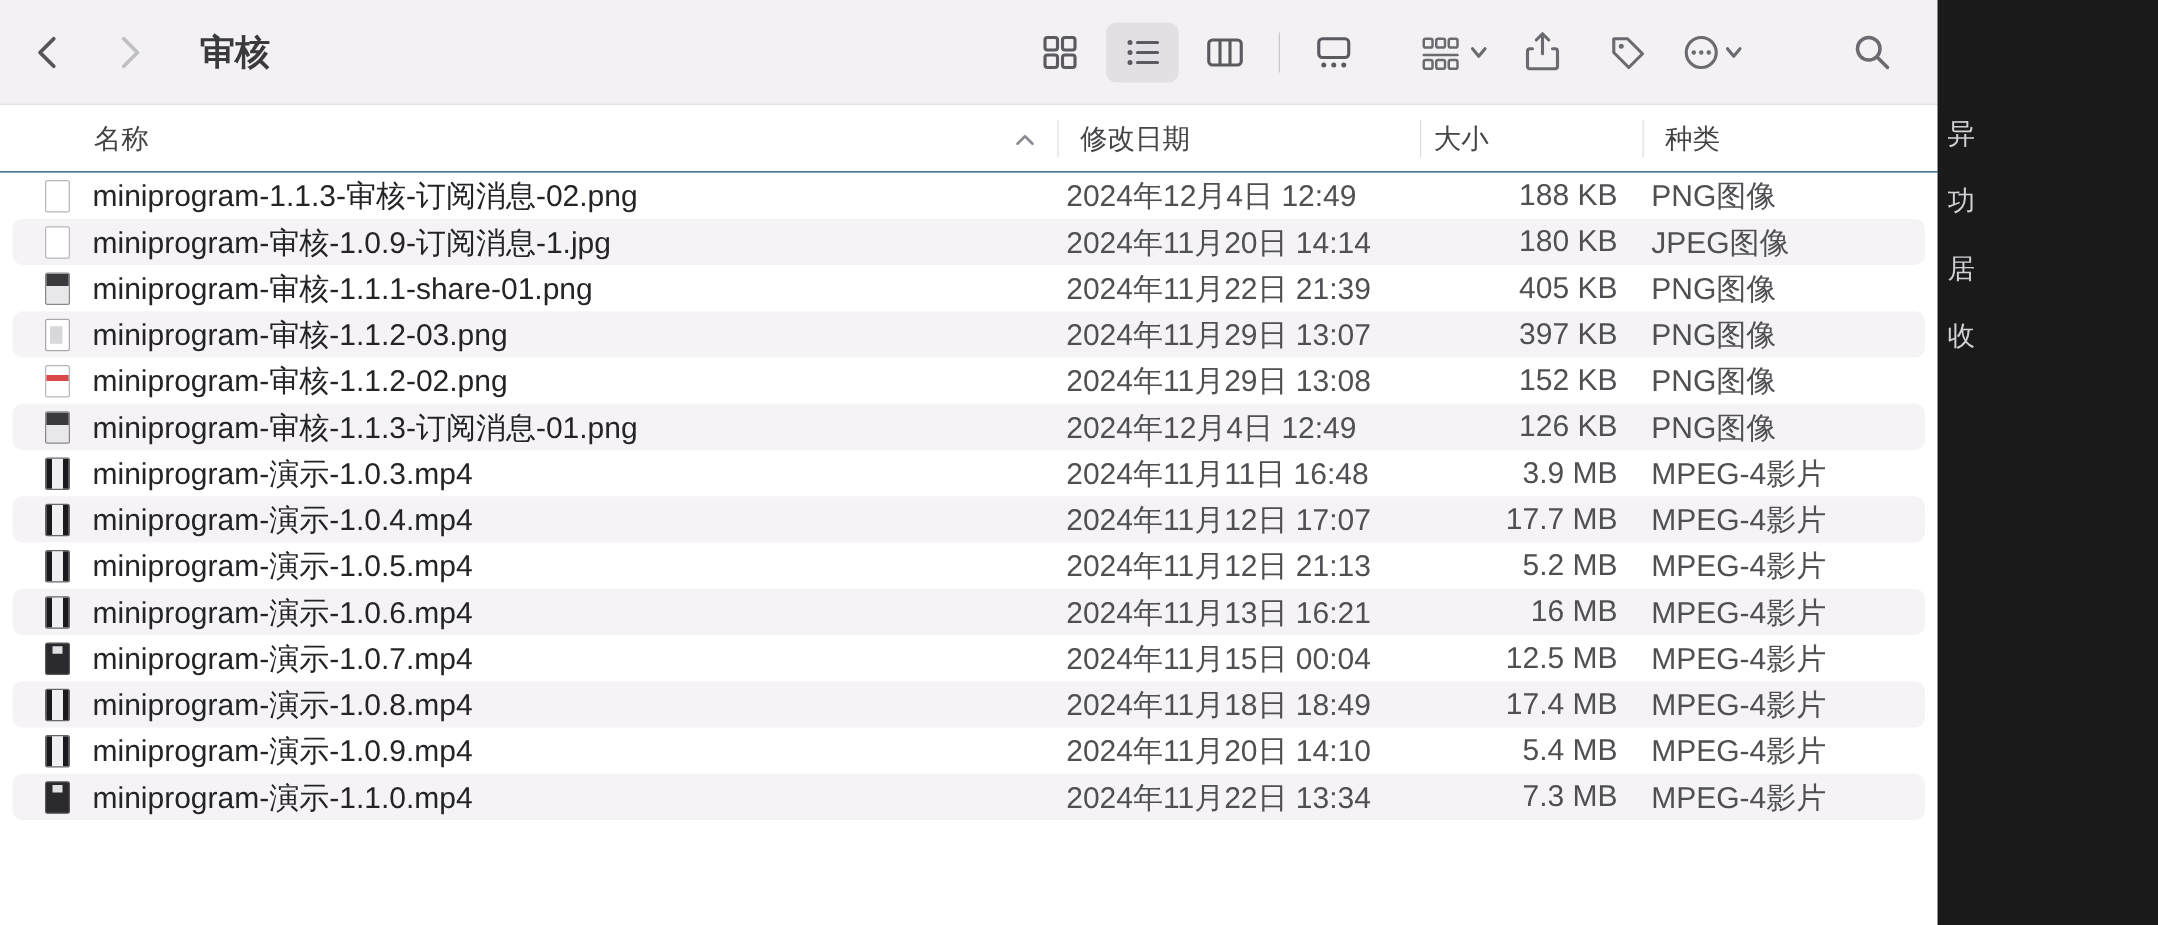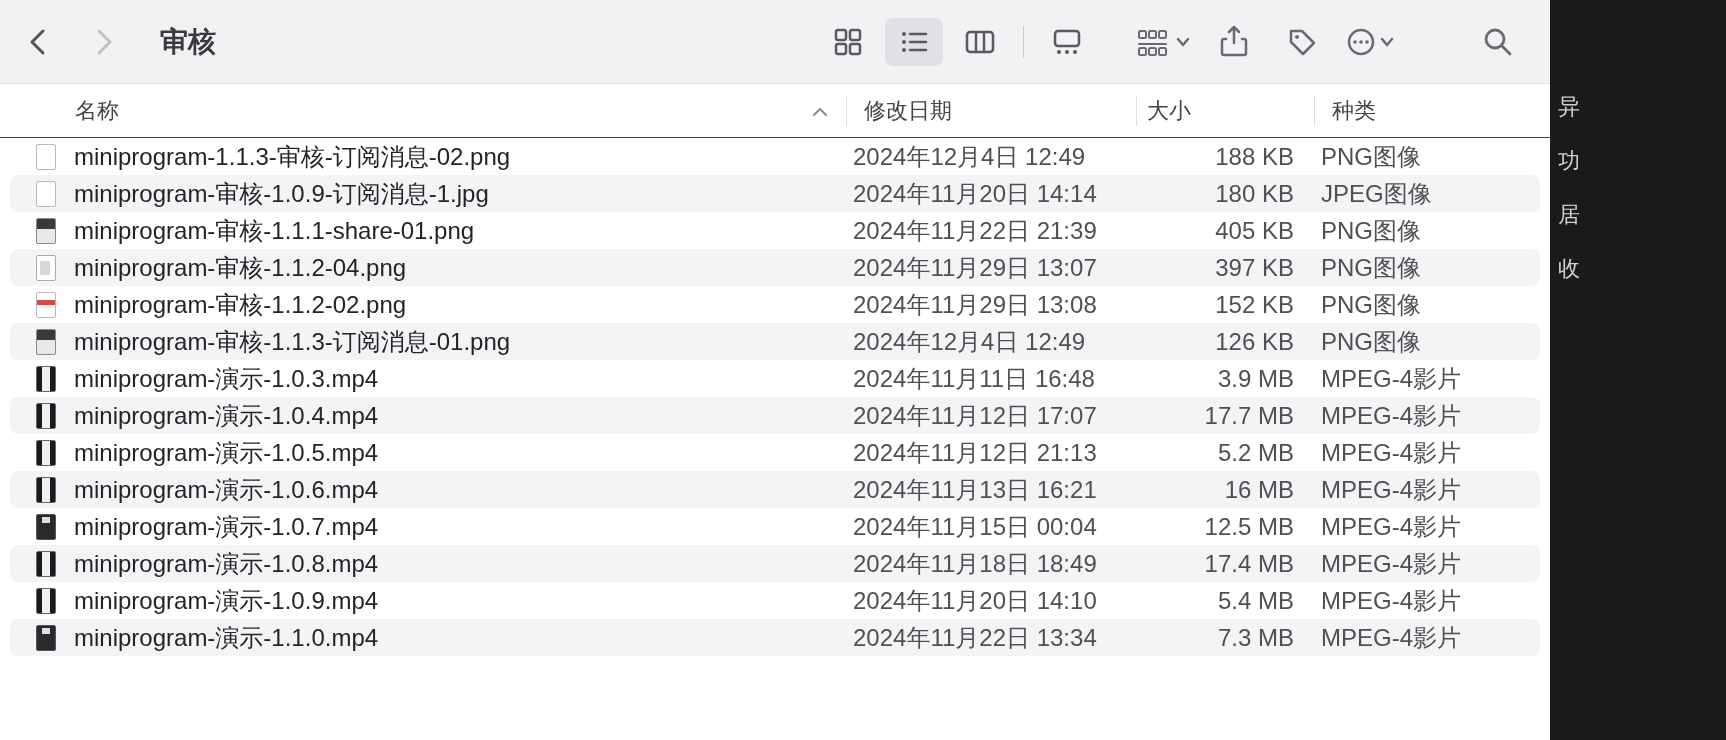--- a/index.html
+++ b/index.html
@@ -424,21 +424,21 @@
         </div>
         <div class="cell-date">2024年11月22日 21:39</div>
         <div class="cell-size">405 KB</div>
         <div class="cell-kind">PNG图像</div>
       </div>
       <div class="file-row">
         <div class="cell-name">
           <div class="file-icon">
             <div class="icon-image-small"></div>
           </div>
-          <span>miniprogram-审核-1.1.2-04.png</span>
+          <span>miniprogram-审核-1.1.2-03.png</span>
         </div>
         <div class="cell-date">2024年11月29日 13:07</div>
         <div class="cell-size">397 KB</div>
         <div class="cell-kind">PNG图像</div>
       </div>
       <div class="file-row">
         <div class="cell-name">
           <div class="file-icon">
             <div class="icon-image-stripe"></div>
           </div>

